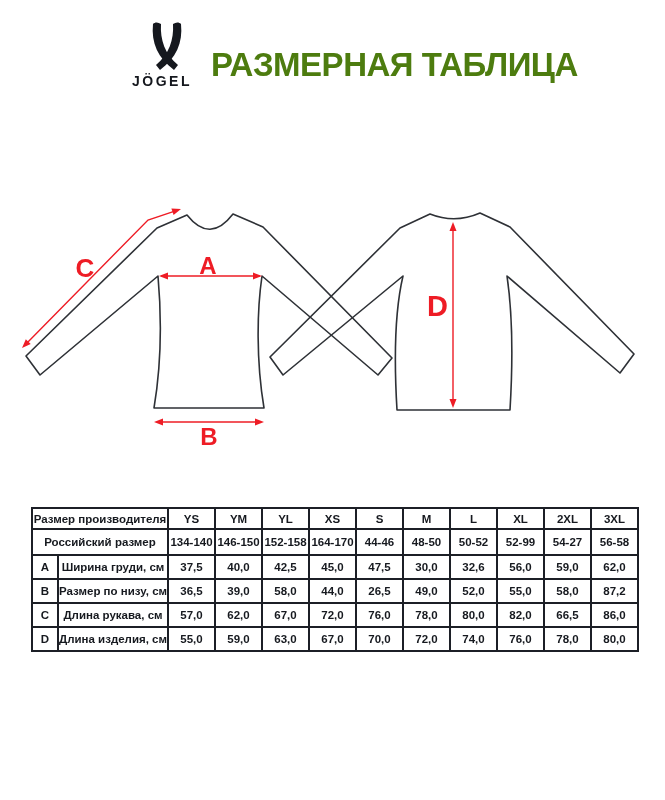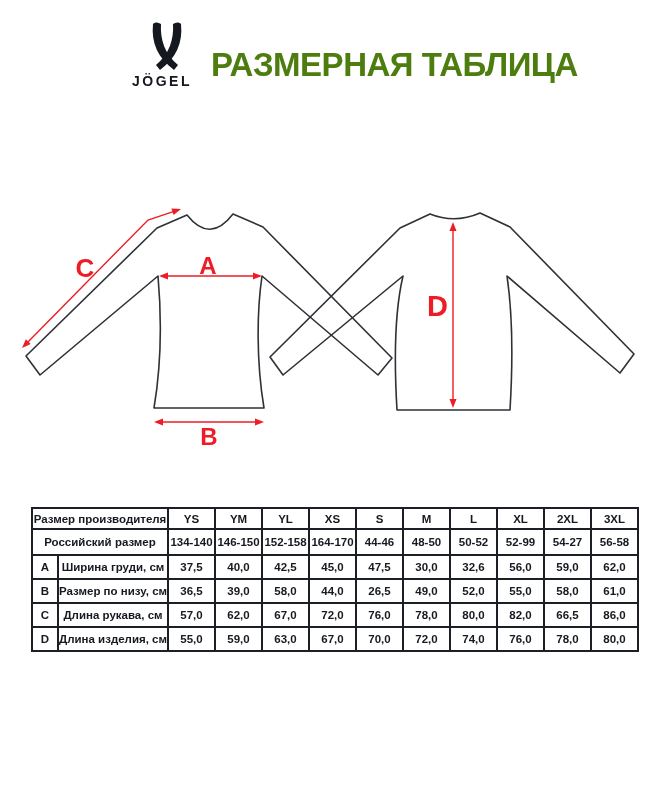--- a/index.html
+++ b/index.html
@@ -176,21 +176,21 @@
         <td>Размер по низу, см</td>
         <td>36,5</td>
         <td>39,0</td>
         <td>58,0</td>
         <td>44,0</td>
         <td>26,5</td>
         <td>49,0</td>
         <td>52,0</td>
         <td>55,0</td>
         <td>58,0</td>
-        <td>61,0</td>
+        <td>87,2</td>
       </tr>
       <tr class="r-data">
         <td class="letter">C</td>
         <td>Длина рукава, см</td>
         <td>57,0</td>
         <td>62,0</td>
         <td>67,0</td>
         <td>72,0</td>
         <td>76,0</td>
         <td>78,0</td>

